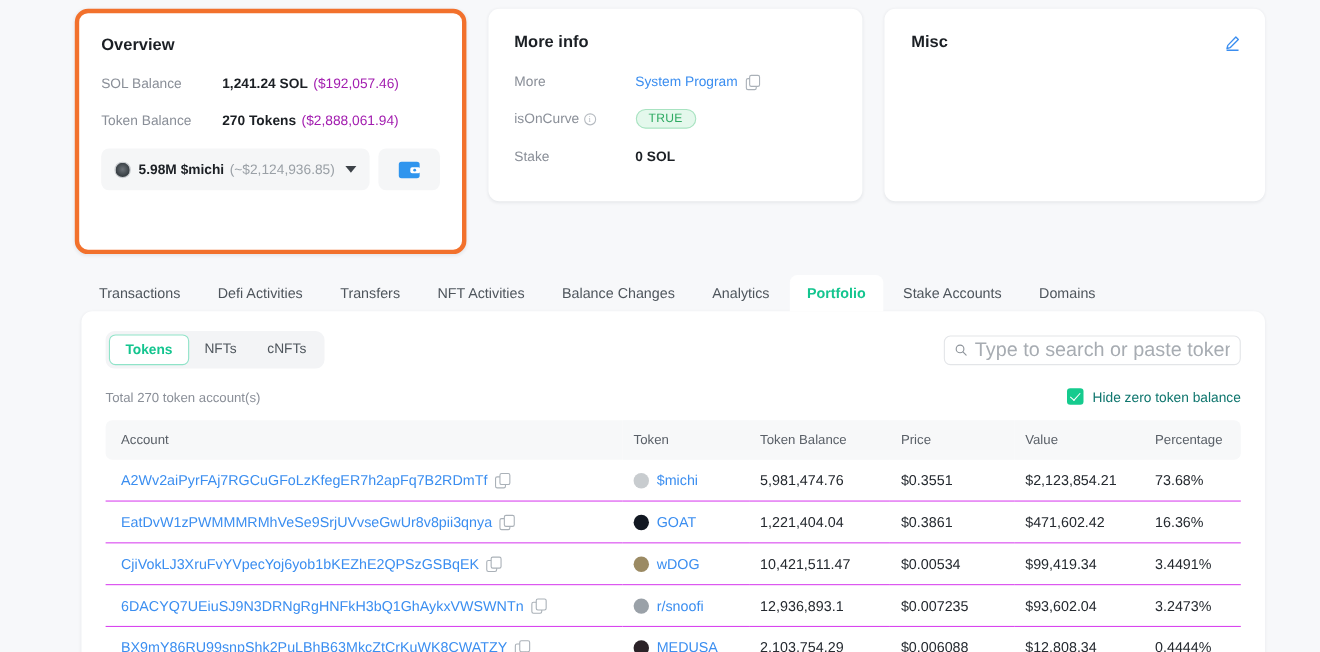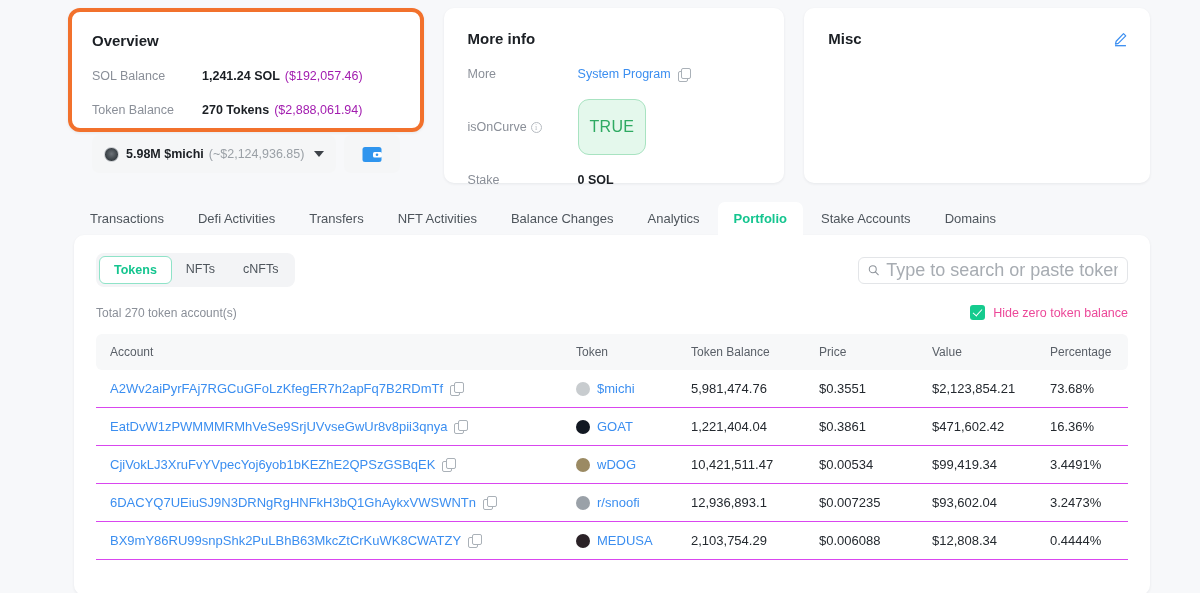--- a/index.html
+++ b/index.html
@@ -25,21 +25,21 @@
   .card {
     background: #ffffff;
     border-radius: 10px;
     box-shadow: 0 1px 3px rgba(16,24,40,0.07);
     padding: 22px 24px;
     position: relative;
   }
 
   .card-overview {
     width: 360px;
-    height: 124px;
+    height: 223px;
     border: 4px solid #f2712c;
     border-radius: 12px;
     padding: 20px 20px;
   }
   .card-moreinfo { width: 345px; height: 175px; }
   .card-misc { width: 350px; height: 175px; }
 
   .card-title {
     font-size: 15px;
     font-weight: bold;
@@ -105,22 +105,22 @@
     color: #b6bbc1;
     font-family: "Liberation Serif", serif;
   }
 
   .badge-true {
     display: inline-block;
     background: #e4f8ec;
     color: #2eaa62;
     border: 1px solid #a8e3c1;
     border-radius: 11px;
-    padding: 18px 11px;
-    font-size: 16px;
+    padding: 2px 11px;
+    font-size: 11px;
     letter-spacing: 0.3px;
   }
 
   
   .token-select-row { display: flex; gap: 8px; margin-top: 4px; }
   .token-select {
     flex: 1;
     background: #f5f6f7;
     border-radius: 7px;
     height: 38px;
@@ -239,21 +239,21 @@
   }
   .search-box input::placeholder { color: #a7acb2; }
 
   .panel-sub {
     display: flex;
     align-items: center;
     justify-content: space-between;
     margin-top: 18px;
   }
   .total-text { color: #8a8f98; font-size: 12px; }
-  .hide-zero { display: flex; align-items: center; gap: 8px; font-size: 12.5px; color: #ec4899; cursor: pointer; }
+  .hide-zero { display: flex; align-items: center; gap: 8px; font-size: 12.5px; color: #0f766e; cursor: pointer; }
   .checkbox {
     width: 15px; height: 15px;
     background: #15cb8e;
     border-radius: 3px;
     position: relative;
     flex-shrink: 0;
   }
   .checkbox::after {
     content: "";
     position: absolute;

